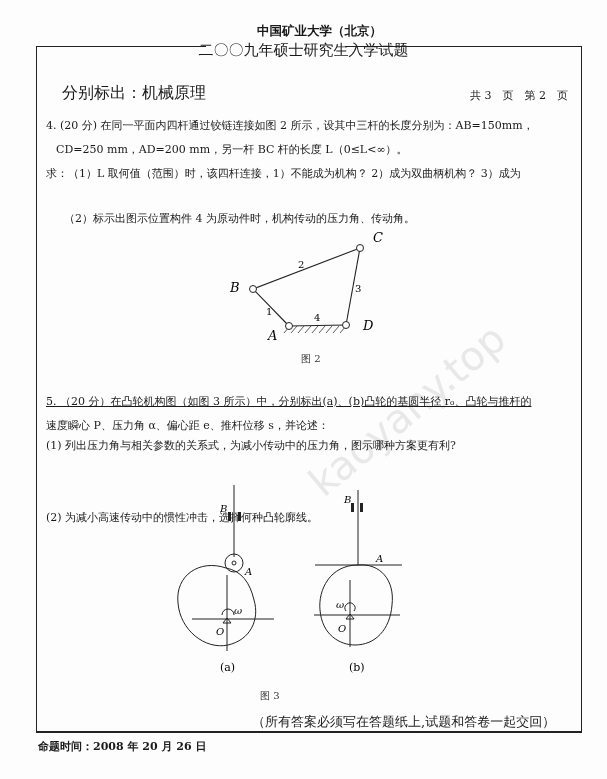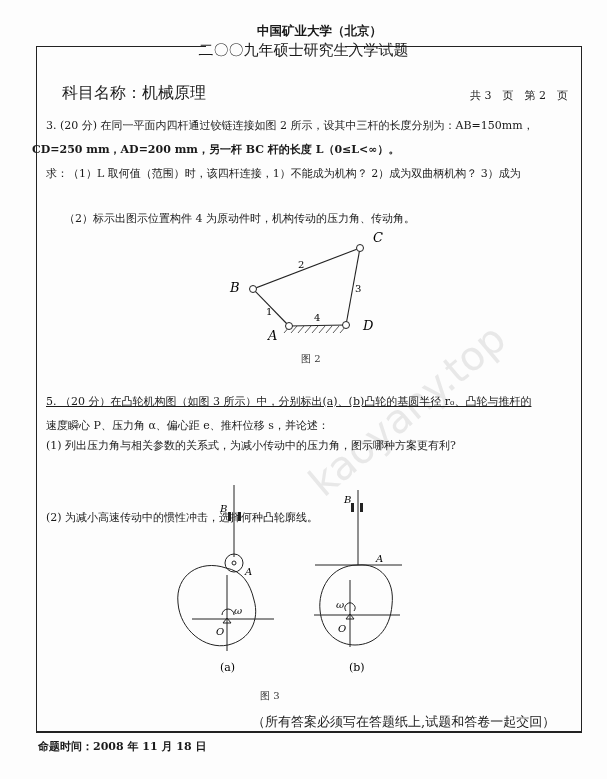--- a/index.html
+++ b/index.html
@@ -27,25 +27,25 @@
 <div class="page">
 
   <div class="wm" style="left:300px;top:470px;font-size:40px;transform:rotate(-40deg);transform-origin:left top;">kaoyany.top</div>
 
   <div class="abs univ">中国矿业大学（北京）</div>
   <div class="topline-l"></div>
   <div class="topline-r"></div>
   <div class="abs examtitle">二〇〇九年硕士研究生入学试题</div>
   <div class="frame"></div>
 
-  <div class="abs subject">科目名称：机械原理</div>
+  <div class="abs subject">分别标出：机械原理</div>
   <div class="abs pages">共 3　页　第 2　页</div>
 
-  <div class="abs q" style="left:46px;top:116px;">3. (20 分) 在同一平面内四杆通过铰链连接如图 2 所示，设其中三杆的长度分别为：AB=150mm，</div>
-  <div class="abs q" style="left:32px;top:140px;font-weight:bold;">CD=250 mm，AD=200 mm，另一杆 BC 杆的长度 L（0≤L&lt;∞）。</div>
+  <div class="abs q" style="left:46px;top:116px;">4. (20 分) 在同一平面内四杆通过铰链连接如图 2 所示，设其中三杆的长度分别为：AB=150mm，</div>
+  <div class="abs q" style="left:56px;top:140px;">CD=250 mm，AD=200 mm，另一杆 BC 杆的长度 L（0≤L&lt;∞）。</div>
   <div class="abs q" style="left:46px;top:164px;text-align:right;">求：（1）L 取何值（范围）时，该四杆连接，1）不能成为机构？ 2）成为双曲柄机构？ 3）成为</div>
   <div class="abs q" style="left:64px;top:209px;">（2）标示出图示位置构件 4 为原动件时，机构传动的压力角、传动角。</div>
 
   <svg class="abs" style="left:200px;top:220px;" width="220" height="150">
 
     <g stroke="#333" stroke-width="0.8">
       <line x1="90" y1="106" x2="84" y2="113"></line>
       <line x1="97" y1="106" x2="91" y2="113"></line>
       <line x1="104" y1="106" x2="98" y2="113"></line>
       <line x1="111" y1="106" x2="105" y2="113"></line>
@@ -117,14 +117,14 @@
     <text x="194" y="28" font-size="10" font-style="italic">B</text>
     <text x="226" y="87" font-size="10" font-style="italic">A</text>
     <text x="188" y="157" font-size="10" font-style="italic">O</text>
     <text x="186" y="133" font-size="10" font-style="italic">ω</text>
     <text x="199" y="196" font-size="11">(b)</text>
 
     <text x="110" y="224" font-size="10" fill="#333">图 3</text>
   </svg>
 
   <div class="abs footer-note">（所有答案必须写在答题纸上,试题和答卷一起交回）</div>
-  <div class="abs footer-date">命题时间：2008 年 11 月 18 日</div>
+  <div class="abs footer-date">命题时间：2008 年 20 月 26 日</div>
 </div>
 
 </body></html>

